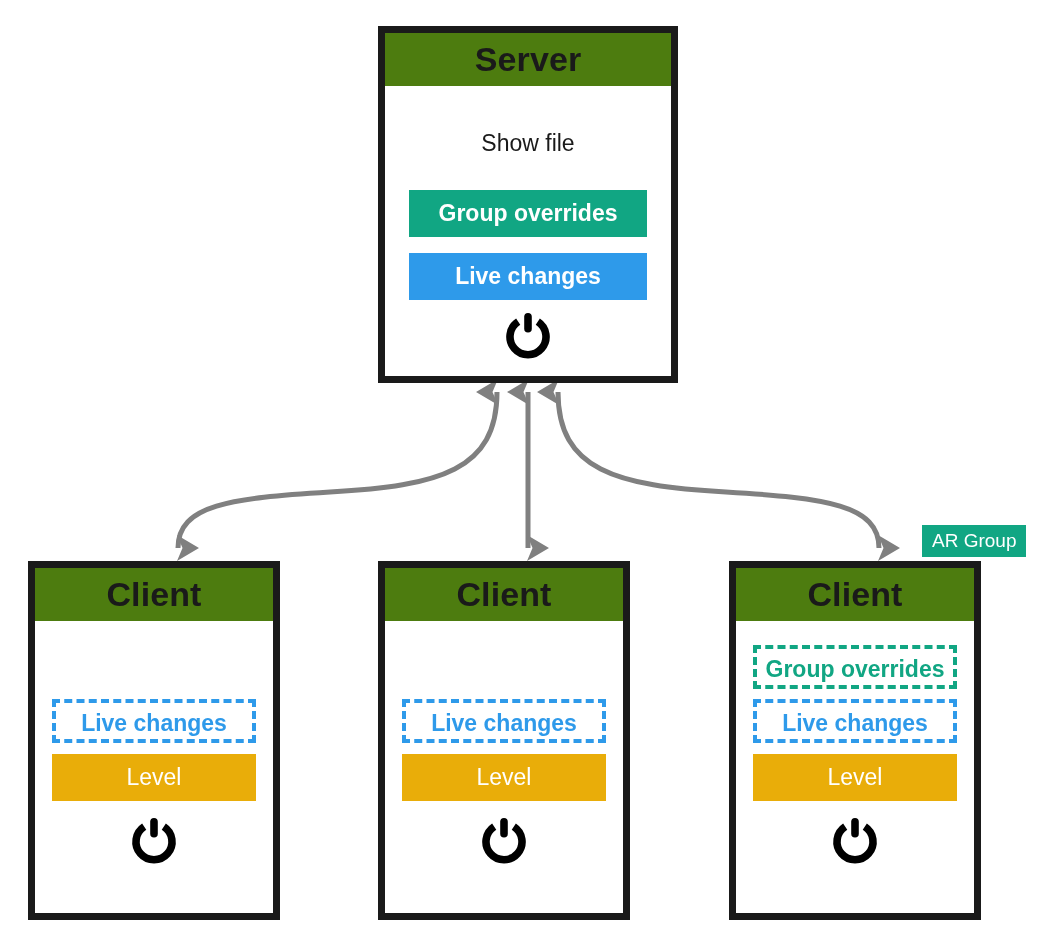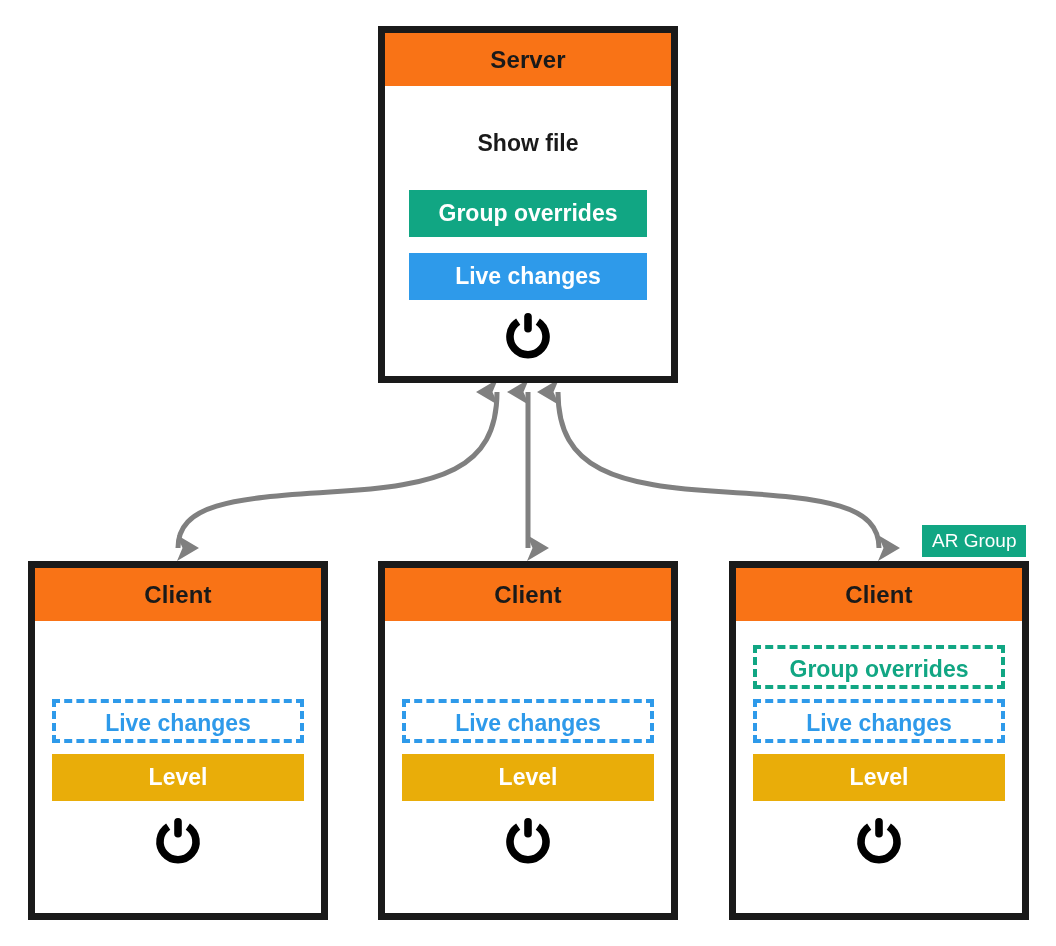--- a/index.html
+++ b/index.html
@@ -32,62 +32,62 @@
   
   .node {
     position: absolute;
     box-sizing: border-box;
     background: #ffffff;
     border: 7px solid #1a1a1a;
     display: flex;
     flex-direction: column;
   }
   .node-header {
-    background: #f97316;
+    background: #4d7c0f;
     color: #1a1a1a;
-    font-size: 24px;
+    font-size: 34px;
     font-weight: bold;
     text-align: center;
     line-height: 53px;
     height: 53px;
     flex: 0 0 auto;
     letter-spacing: 0.1px;
   }
   .node-body {
     position: relative;
     flex: 1 1 auto;
   }
 
   
   #node-server { left: 378px; top: 26px; width: 300px; height: 357px; }
   .server-caption {
     position: absolute;
     left: 0; right: 0;
     top: 44px;
     text-align: center;
     font-size: 23px;
-    font-weight: bold;
+    font-weight: normal;
     color: #1a1a1a;
   }
   .server-bar {
     position: absolute;
     left: 24px;
     right: 24px;
     height: 47px;
     line-height: 47px;
     text-align: center;
     color: #ffffff;
     font-size: 23px;
     font-weight: bold;
   }
   #server-bar-group { top: 104px; background: #11a683; }
   #server-bar-live  { top: 167px; background: #2e9aea; }
 
   
-  .client { top: 561px; width: 300px; height: 359px; }
+  .client { top: 561px; width: 252px; height: 359px; }
   #node-client-1 { left: 28px; }
   #node-client-2 { left: 378px; }
   #node-client-3 { left: 729px; }
 
   .dashed-bar {
     position: absolute;
     left: 17px;
     right: 17px;
     height: 44px;
     line-height: 40px;
@@ -103,21 +103,21 @@
     color: #11a683;
   }
   .solid-bar {
     position: absolute;
     left: 17px;
     right: 17px;
     height: 47px;
     line-height: 47px;
     text-align: center;
     font-size: 23px;
-    font-weight: bold;
+    font-weight: normal;
     color: #ffffff;
     background: #e9ad09;
   }
 
   
   .slot-overrides { top: 24px; }
   .slot-live      { top: 78px; }
   .slot-live-only { top: 78px; }
   .slot-level     { top: 133px; }
 

